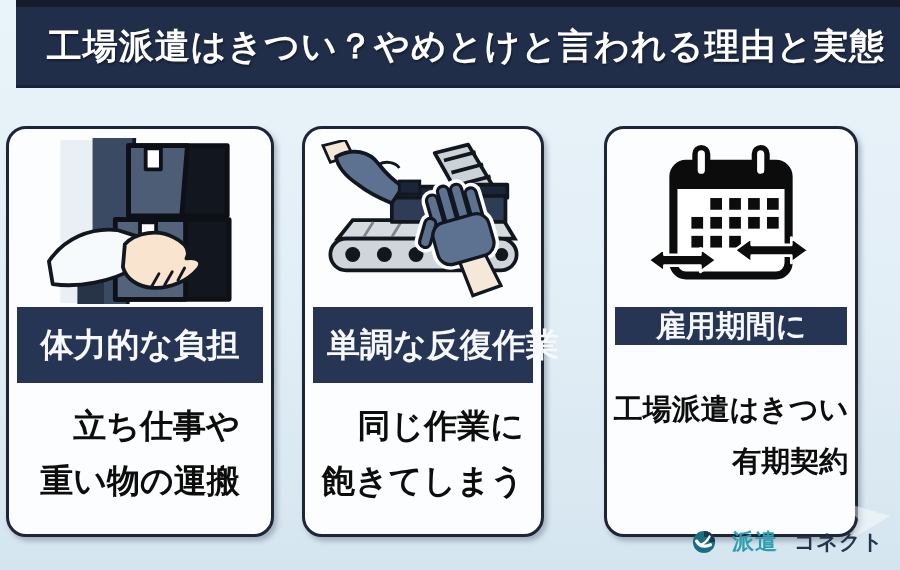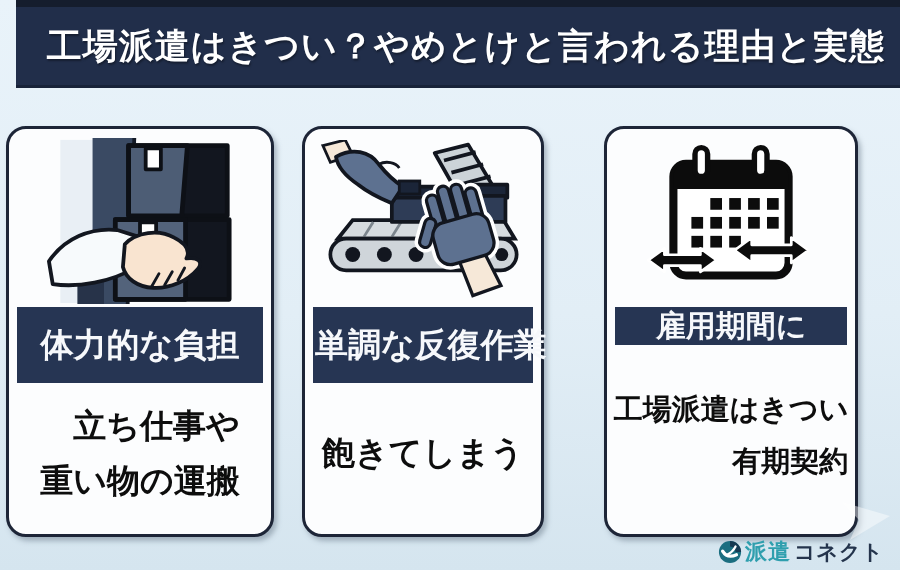--- a/index.html
+++ b/index.html
@@ -29,35 +29,35 @@
   .card--1{ left:6px;   width:268px; }
   .card--2{ left:302px; width:242px; }
   .card--3{ left:604px; width:254px; }
   .icon-wrap{
     height:174px; width:100%; display:flex; align-items:center; justify-content:center;
     padding-top:10px; flex:none;
   }
   .label{
     align-self:stretch; margin:4px 8px 0 8px; background:#263553;
     color:#f6f8fb; font-weight:900; text-align:center;
-    font-size:33px; line-height:1.28; padding:17px 2px;
+    font-size:33px; line-height:1.28; padding:17px 14px;
   }
   .card--3 .label{ font-size:30px; padding:0 2px; }
   .label span{ display:block; white-space:nowrap; }
   .desc{
     flex:1; display:flex; flex-direction:column; justify-content:center;
     text-align:right; color:#0d0d0d; font-weight:900;
     font-size:33px; line-height:1.65; padding-bottom:10px;
   }
   .card--3 .desc{ font-size:29px; line-height:1.8; }
   .desc span{ display:block; white-space:nowrap; }
   
   .logo{
-    position:absolute; right:16px; bottom:3px;
-    display:flex; align-items:center; gap:3px; cursor:pointer;text-align:right;
+    position:absolute; right:16px; bottom:13px;
+    display:flex; align-items:center; gap:16px; cursor:pointer;text-align:right;
   }
   .logo-primary{ color:#2f9fae; font-size:22px; font-weight:900; letter-spacing:1px; }
   .logo-secondary{ color:#24344c; font-size:21px; font-weight:700; letter-spacing:1px; }
   
   .watermark{ position:absolute; left:840px; top:494px; opacity:.8; }
 </style>
 </head>
 <body>
 
 <div class="stage">
@@ -152,20 +152,21 @@
           <use href="#palm-hand" fill="#5d7190" stroke="#ffffff" stroke-width="11" stroke-linejoin="round"></use>
           <polygon points="140,126 168,124 176,166 144,168" fill="#f6e8d8" stroke="#12161f" stroke-width="3.5"></polygon>
           <use href="#palm-hand" fill="#5d7190" stroke="#12161f" stroke-width="3.5" stroke-linejoin="round"></use>
         </g>
       </svg>
     </div>
     <div class="label">
       <span>単調な反復作業</span>
     </div>
     <div class="desc">
+      <span>同じ作業に</span>
       <span>飽きてしまう</span>
     </div>
   </div>
 
   <div class="card card--3">
     <div class="icon-wrap">
       <svg viewBox="0 0 200 175" width="180" height="158" aria-hidden="true">
         <rect x="36" y="24" width="128" height="124" rx="14" fill="#ffffff" stroke="#0c0c0c" stroke-width="9"></rect>
         <path d="M50,24 h100 a14,14 0 0 1 14,14 v14 h-128 v-14 a14,14 0 0 1 14,-14 z" fill="#0c0c0c"></path>
         <rect x="60" y="6" width="14" height="32" rx="7" fill="#ffffff" stroke="#0c0c0c" stroke-width="6"></rect>

